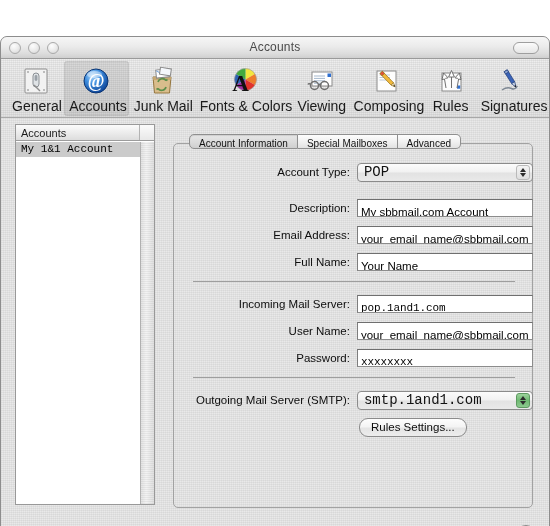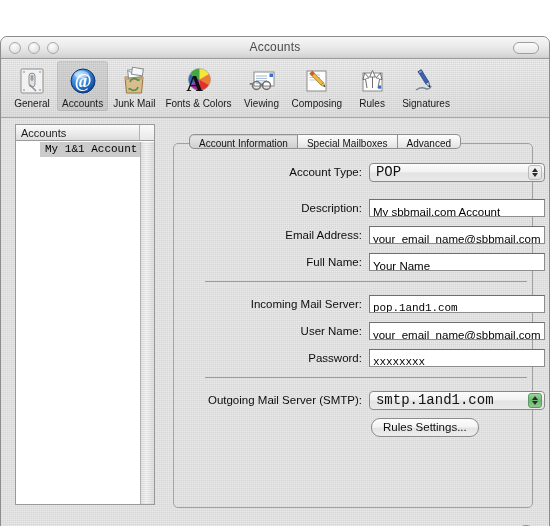--- a/index.html
+++ b/index.html
@@ -92,21 +92,21 @@
     background: rgba(0,0,0,0.085);
     box-shadow: inset 0 0 0 1px rgba(0,0,0,0.06);
   }
   .tb-icon {
     height: 32px;
     display: flex;
     align-items: center;
     justify-content: center;
   }
   .tb-label {
-    font-size: 10px;
+    font-size: 14px;
     color: #1a1a1a;
     margin-top: 1px;
     white-space: nowrap;
   }
 
   
   #content {
     position: relative;
     height: 404px;
   }
@@ -138,21 +138,20 @@
     width: 15px;
     height: 100%;
     border-left: 1px solid #b3b3b3;
     box-sizing: border-box;
     background: linear-gradient(180deg, #fbfbfb 0%, #e8e8e8 100%);
   }
   #accounts-rows {
     position: absolute;
     left: 0; right: 14px; top: 17px; bottom: 0;
     background: #ffffff;
-    padding-left: 24px;
   }
   .account-row {
     height: 15px;
     line-height: 15px;
     font-family: "Liberation Mono", "DejaVu Sans Mono", monospace;
     font-size: 11px;
     color: #000;
     padding-left: 5px;
     cursor: default;
   }
@@ -213,21 +212,21 @@
     width: 360px; height: 365px;
     box-sizing: border-box;
     border: 1px solid #a2a2a2;
     border-radius: 5px;
     background: transparent;
   }
 
   
   #form {
     position: absolute;
-    left: 12px; top: 28px;
+    left: 0; top: 28px;
     width: 360px;
   }
   .field-row {
     display: flex;
     align-items: center;
     height: 20px;
     margin-bottom: 7px;
   }
   .field-label {
     width: 186px;

